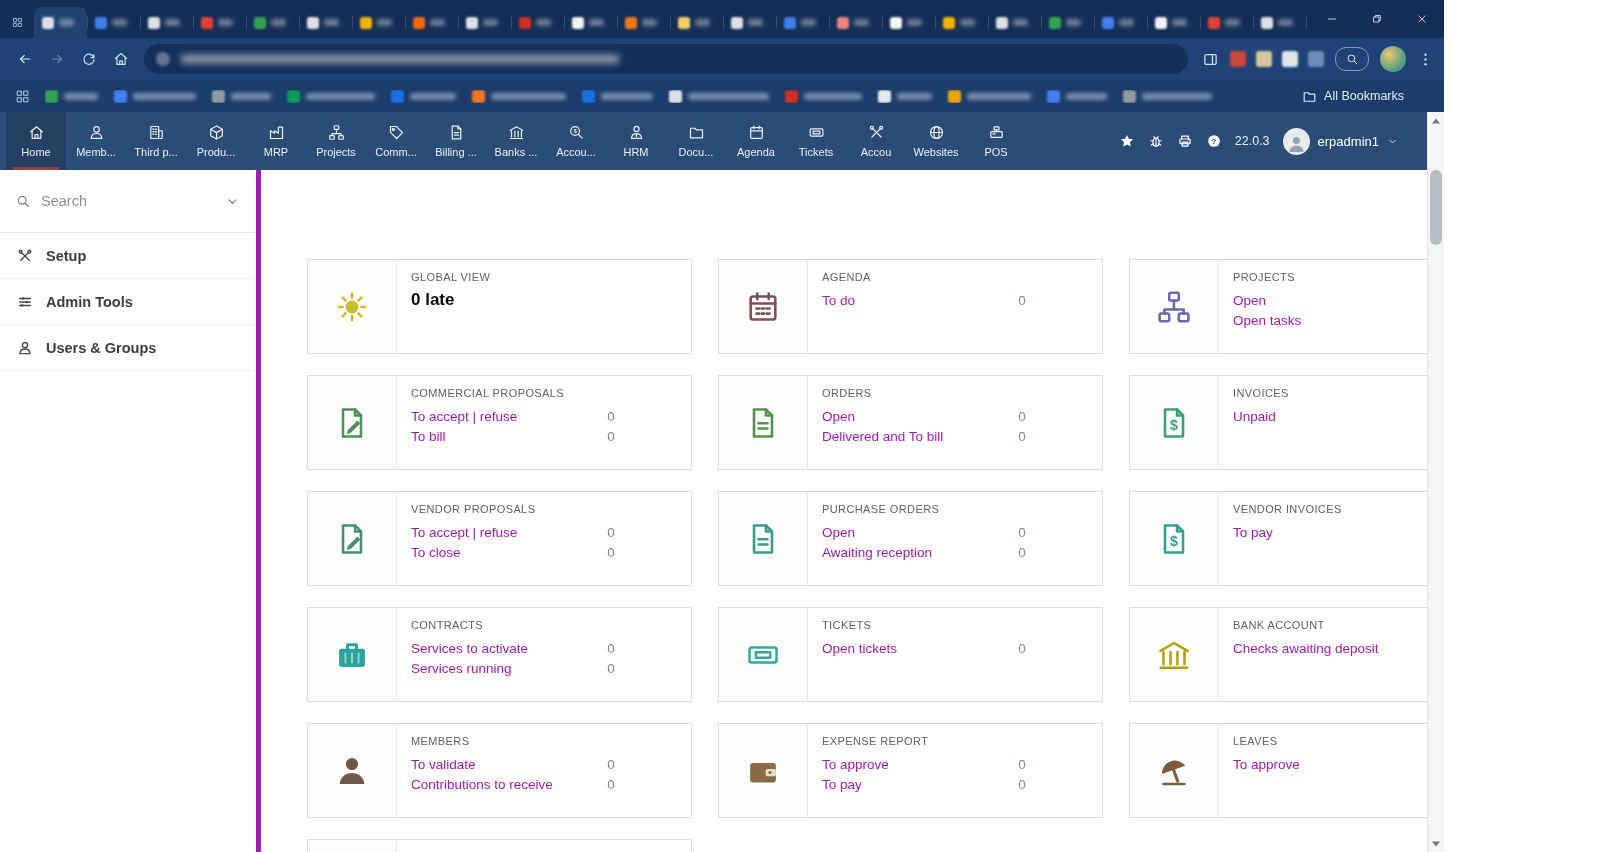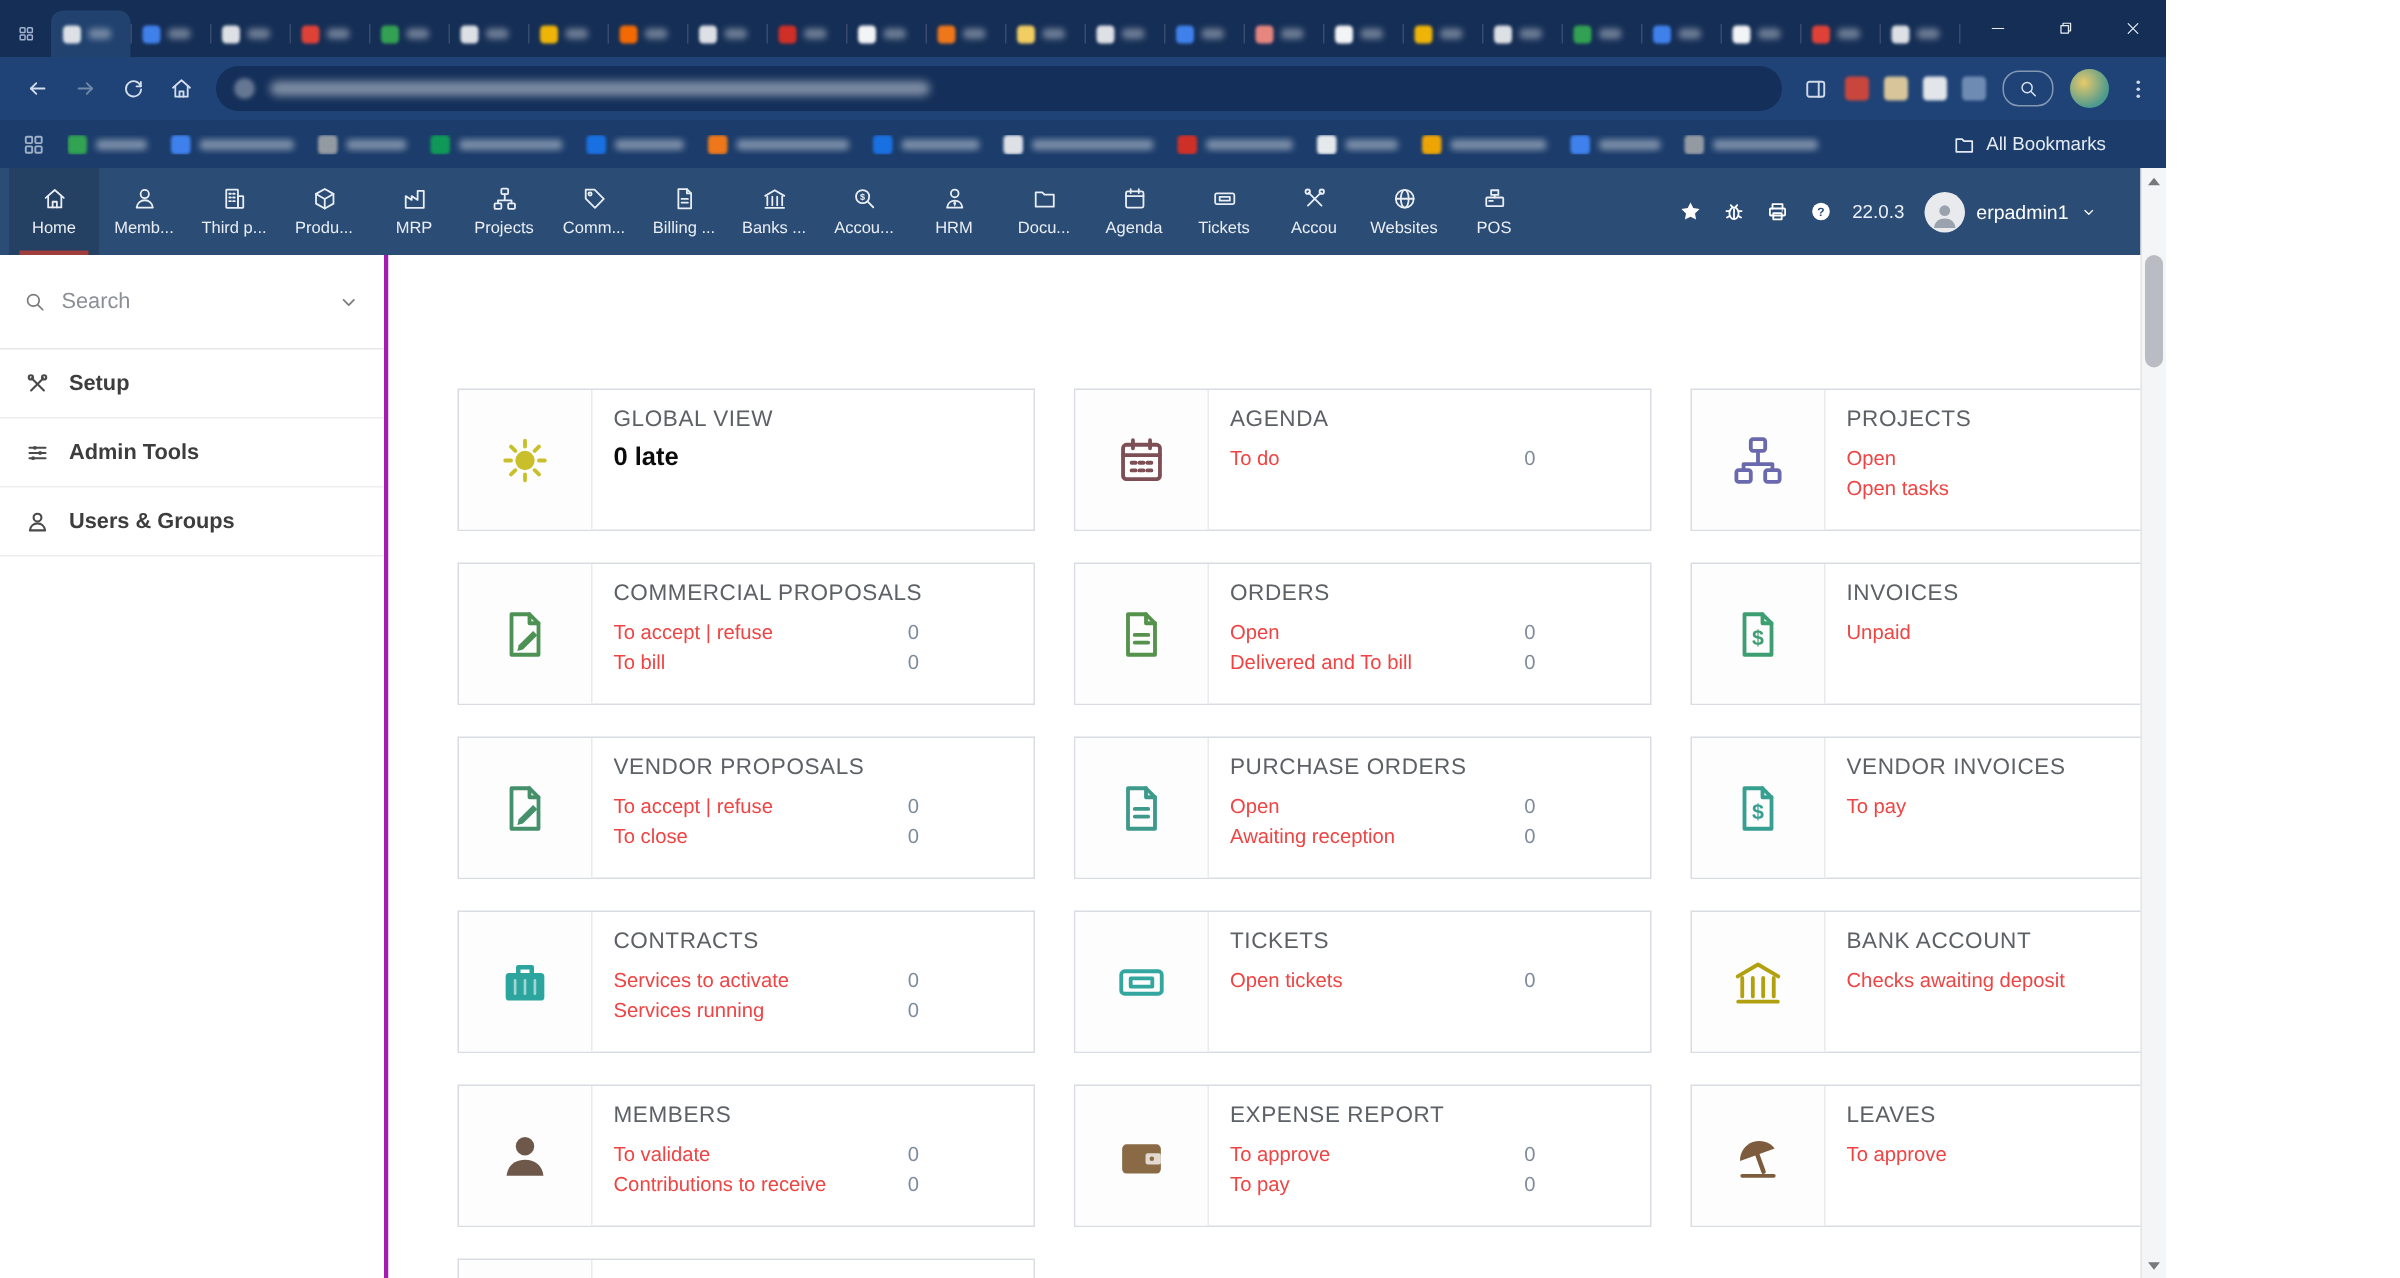--- a/index.html
+++ b/index.html
@@ -64,39 +64,39 @@
   .version{font-size:12.5px;color:#eaf0f7}
   .user-chip{display:flex;align-items:center;gap:8px;cursor:pointer}
   .avatar-app{width:27px;height:27px;border-radius:50%;background:#e8eaee;display:flex;align-items:flex-end;justify-content:center;overflow:hidden}
   .avatar-app .icn{width:21px;height:21px;color:#9aa2ad}
   .user-name{font-size:13px}
   .caret-sm{display:inline-flex}
   .caret-sm .icn{width:11px;height:11px}
 
   
   .app-row{display:flex;height:682px}
-  .sidebar{width:256px;flex:none;background:#fff;border-right:3px solid #a21caf}
+  .sidebar{width:256px;flex:none;background:#fff;border-right:5px solid #a21caf}
   .search-row{display:flex;align-items:center;gap:10px;height:62px;padding:0 16px;border-bottom:1px solid #e7e7e7;cursor:pointer}
   .s-icn{display:inline-flex;color:#77797c}
   .s-icn .icn{width:15px;height:15px}
   .search-text{flex:1;font-size:14.5px;color:#8b8f94}
   .side-item{display:flex;align-items:center;gap:13px;height:45px;padding:0 17px;border-bottom:1px solid #ededed;font-size:14.5px;font-weight:700;color:#3d3d3d;cursor:pointer}
   .side-item .s2-icn{display:inline-flex;color:#4a4a4a}
   .side-item .icn{width:16px;height:16px;stroke-width:2.1}
 
   .main{flex:1;position:relative;overflow:hidden;background:#fff}
   .cards{position:absolute;left:46px;top:89px;display:grid;grid-template-columns:repeat(3,383px);column-gap:28px;row-gap:21px}
   .card{width:383px;height:93px;background:#fff;border:1px solid #d9dce2;display:flex}
   .card-icon{width:88px;flex:none;display:flex;align-items:center;justify-content:center;border-right:1px solid #e8eaee;background:#fdfdfe}
   .card-icon .icn{width:36px;height:36px;stroke-width:1.7}
   .card-body{flex:1;min-width:0;padding:11px 14px 0}
-  .card-title{font-size:15px;color:#5d6166;letter-spacing:.4px;text-transform:uppercase;margin-bottom:7px}
+  .card-title{font-size:11px;color:#5d6166;letter-spacing:.4px;text-transform:uppercase;margin-bottom:7px}
   .card-headline{font-size:17px;font-weight:700;color:#0b0b0b;margin-top:3px}
   .card-row{display:flex;align-items:center;height:20px;font-size:13.5px}
-  .card-link{color:#ef4444;width:172px;flex:none;cursor:pointer;white-space:nowrap;overflow:hidden;text-decoration:none}
+  .card-link{color:#a21caf;width:172px;flex:none;cursor:pointer;white-space:nowrap;overflow:hidden;text-decoration:none}
   .card-value{width:56px;text-align:center;color:#7e8b9c}
 
   
   .scrollbar{position:absolute;right:0;top:112px;width:16px;height:740px;background:#f4f5f6;border-left:1px solid #e3e4e6}
   .sb-arrow{height:17px;position:relative;width:100%}
   .sb-arrow::before{content:"";position:absolute;left:50%;top:50%;transform:translate(-50%,-50%);
     border-left:4px solid transparent;border-right:4px solid transparent;border-bottom:5px solid #75797e}
   .sb-arrow.bottom{position:absolute;bottom:0;left:0}
   .sb-arrow.bottom::before{border-bottom:none;border-top:5px solid #75797e}
   .sb-thumb{position:absolute;left:2px;right:2px;top:58px;height:75px;background:#b9bdc3;border-radius:6px}

